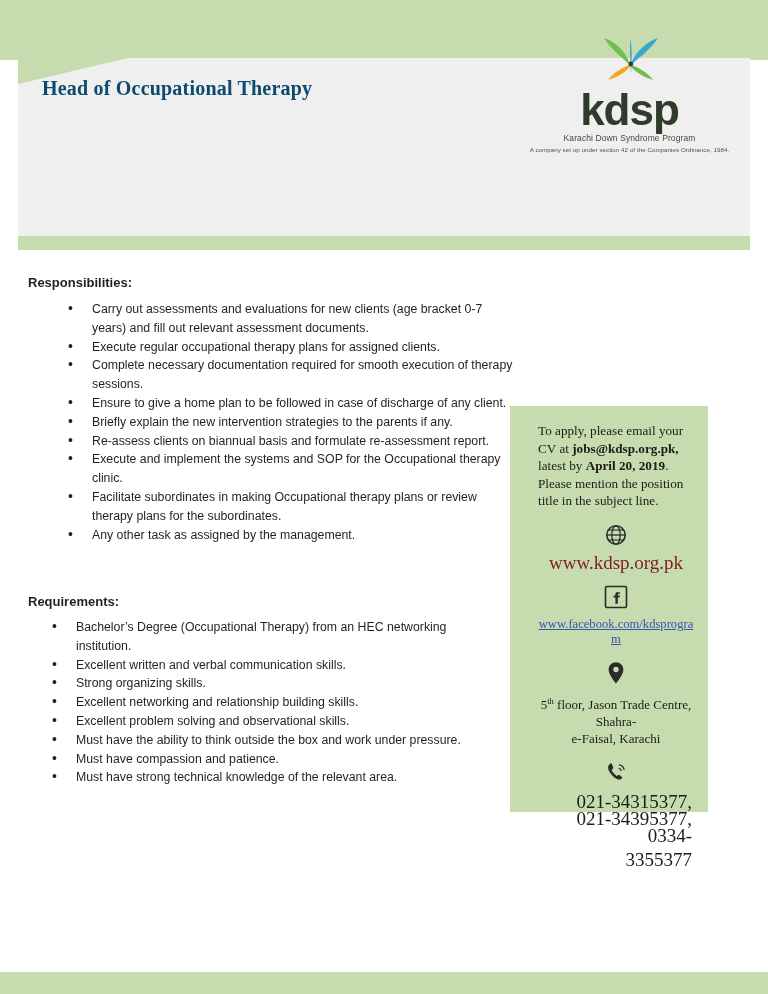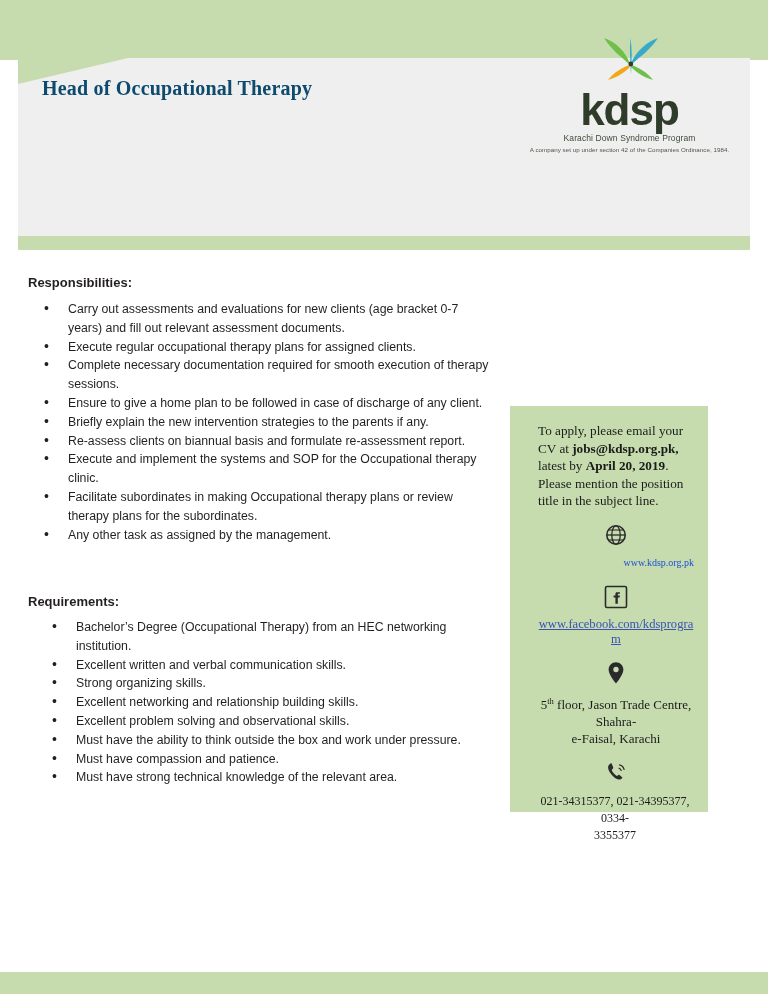--- a/index.html
+++ b/index.html
@@ -117,21 +117,21 @@
     margin-bottom: 0px;
     padding-left: 24px;
   }
   ul.bullets li::before {
     content: "\2022";
     position: absolute;
     left: 0; top: -1px;
     font-size: 14px;
     color: #231f20;
   }
-  #resp-list { left: 20px; top: 300px; width: 470px; }
+  #resp-list { left: 44px; top: 300px; width: 470px; }
   #req-list  { left: 28px; top: 618px; width: 470px; }
 
   
   .info-box {
     position: absolute;
     left: 510px; top: 406px;
     width: 198px; height: 406px;
     background: #c6dcae;
     padding: 16px 14px 10px 28px;
     font-family: "Liberation Serif", serif;
@@ -142,43 +142,45 @@
     line-height: 17.5px;
   }
   .apply-text b { font-weight: bold; }
 
   .contact-row { text-align: center; margin-top: 14px; }
   .contact-icon {
     display: block;
     margin: 0 auto 8px auto;
   }
   .contact-line {
-    font-size: 10px;
+    font-size: 19px;
     line-height: 17px;
-    color: #1d4ed8;
-    text-align: right;
+    color: #7f1d1d;
+    text-align: center;
   }
   .contact-link {
     font-size: 12.6px;
     color: #3a53b5;
     text-decoration: underline;
     display: block;
     text-align: center;
     word-break: break-all;
   }
   .addr-line {
     font-size: 13px;
     line-height: 17px;
     text-align: center;
   }
   .addr-line sup { font-size: 8.5px; }
   .phone-line {
-    font-size: 12px;
+    font-size: 19px;
     line-height: 17px;
+    text-align: right;
     padding-right: 2px;
+    margin-top: 7px;
   }
 
   
   .bottom-band {
     position: absolute;
     left: 0; bottom: 0;
     width: 768px; height: 22px;
     background: #c6dcae;
   }
   .bottom-band-inner {

